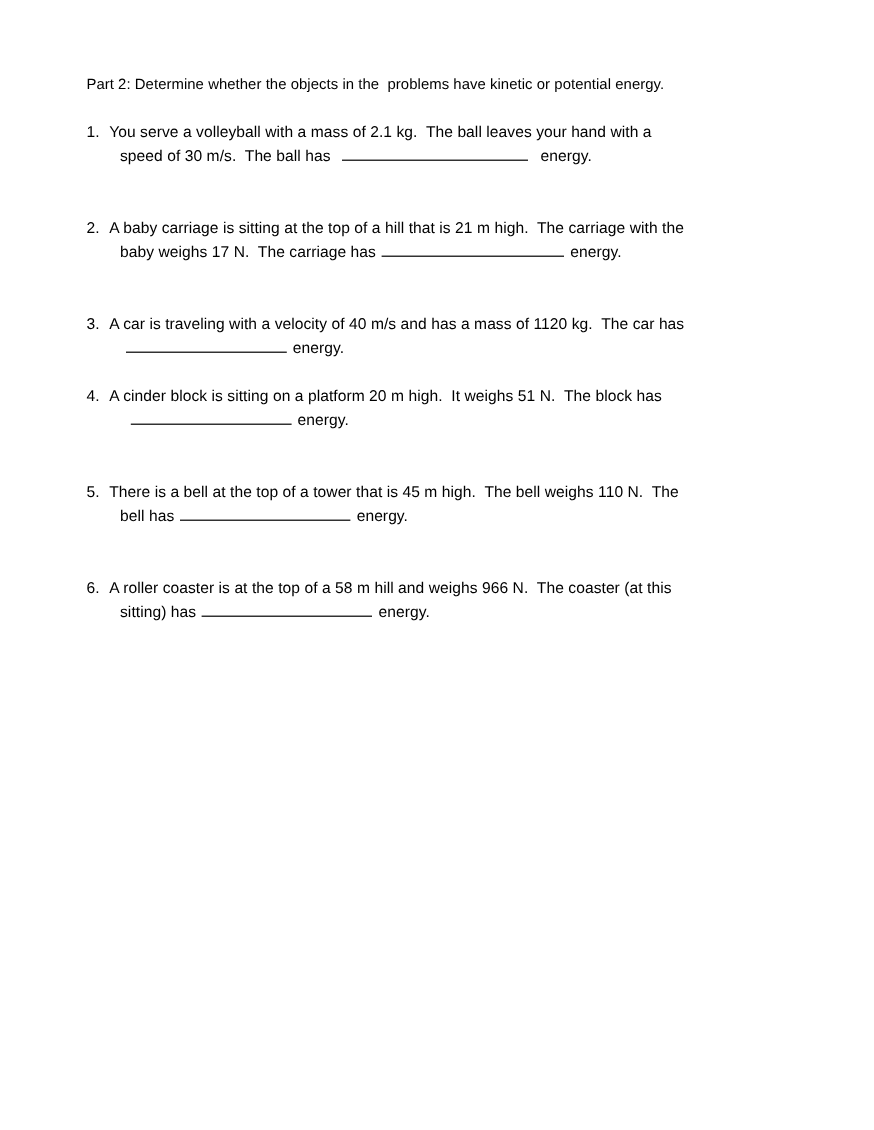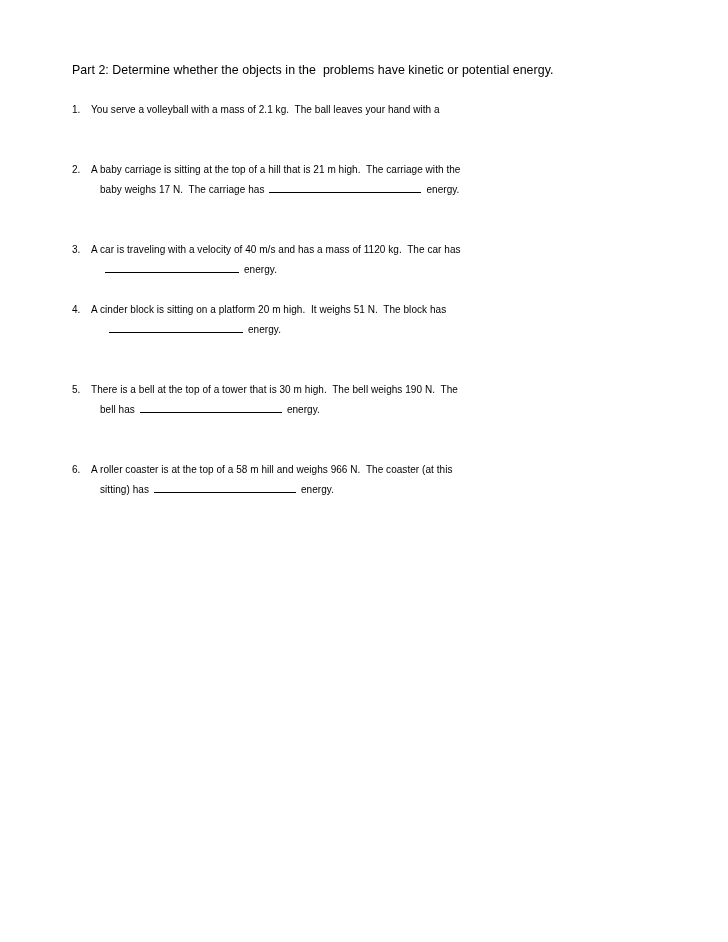--- a/index.html
+++ b/index.html
@@ -38,21 +38,21 @@
     font-size: 12.4px;
     line-height: 20px;
     letter-spacing: 0.05px;
     white-space: pre;
     margin: 0 0 0 0;
   }
 
   
   .q {
     position: relative;
-    font-size: 10px;
+    font-size: 13px;
     line-height: 20px;
     letter-spacing: 0.05px;
   }
 
   .q-line {
     white-space: pre-wrap;
     display: block;
   }
 
   .q-line.first {
@@ -94,20 +94,21 @@
 
 <div class="page">
   <div class="content">
 
     <div class="header-line">Part 2: Determine whether the objects in the  problems have kinetic or potential energy.</div>
 
     <div class="gap-hdr"></div>
 
     <div class="q">
       <span class="q-line first"><span class="num">1.</span><span>You serve a volleyball with a mass of 2.1 kg.  The ball leaves your hand with a</span></span>
+      <span class="q-line cont"><span>speed of 30 m/s.  The ball has</span><span class="sp-md"></span><span class="blank" style="width: 155px;"></span><span class="sp-md"></span><span>energy.</span></span>
     </div>
 
     <div class="gap-lg"></div>
 
     <div class="q">
       <span class="q-line first"><span class="num">2.</span><span>A baby carriage is sitting at the top of a hill that is 21 m high.  The carriage with the</span></span>
       <span class="q-line cont"><span>baby weighs 17 N.  The carriage has</span><span class="sp-sm"></span><span class="blank" style="width: 152px;"></span><span class="sp-sm"></span><span>energy.</span></span>
     </div>
 
     <div class="gap-lg"></div>
@@ -120,21 +121,21 @@
     <div class="gap-md"></div>
 
     <div class="q">
       <span class="q-line first"><span class="num">4.</span><span>A cinder block is sitting on a platform 20 m high.  It weighs 51 N.  The block has</span></span>
       <span class="q-line cont deep"><span></span><span class="sp-sm"></span><span class="blank" style="width: 134px;"></span><span class="sp-sm"></span><span>energy.</span></span>
     </div>
 
     <div class="gap-lg"></div>
 
     <div class="q">
-      <span class="q-line first"><span class="num">5.</span><span>There is a bell at the top of a tower that is 30 m high.  The bell weighs 190 N.  The</span></span>
+      <span class="q-line first"><span class="num">5.</span><span>There is a bell at the top of a tower that is 45 m high.  The bell weighs 110 N.  The</span></span>
       <span class="q-line cont"><span>bell has</span><span class="sp-sm"></span><span class="blank" style="width: 142px;"></span><span class="sp-sm"></span><span>energy.</span></span>
     </div>
 
     <div class="gap-lg"></div>
 
     <div class="q">
       <span class="q-line first"><span class="num">6.</span><span>A roller coaster is at the top of a 58 m hill and weighs 966 N.  The coaster (at this</span></span>
       <span class="q-line cont"><span>sitting) has</span><span class="sp-sm"></span><span class="blank" style="width: 142px;"></span><span class="sp-sm"></span><span>energy.</span></span>
     </div>
 

